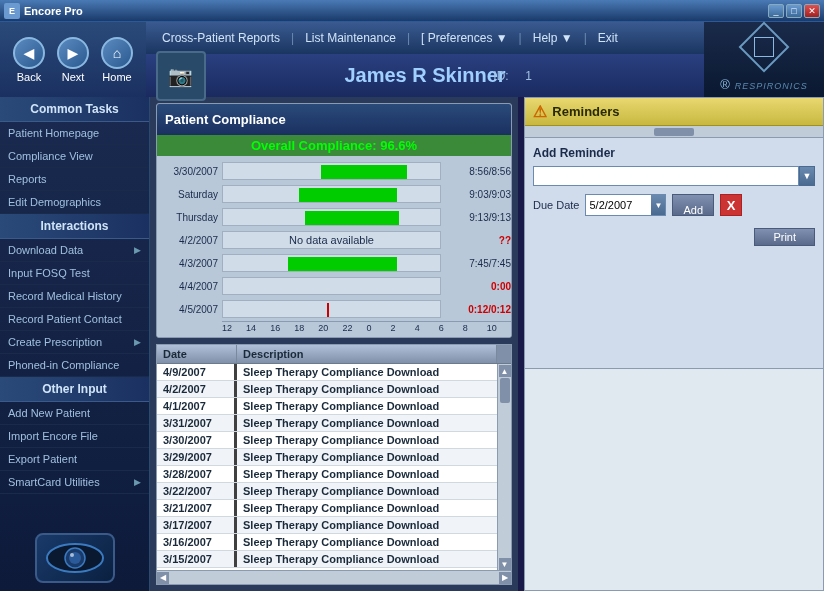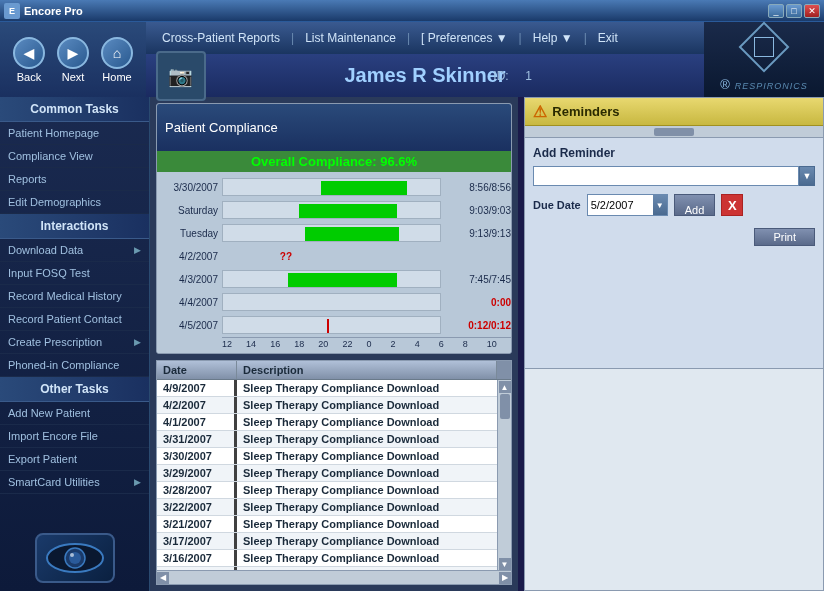--- a/index.html
+++ b/index.html
@@ -214,22 +214,22 @@
     .compliance-chart {
       background: #c8d8e8;
       border: 1px solid #8a9ab0;
       border-radius: 3px;
       overflow: hidden;
     }
     .compliance-header {
       background: linear-gradient(to bottom, #2a4a7a, #1a3060);
       color: white;
       font-size: 13px;
-      font-weight: normal;
-      padding: 16px 8px;
+      font-weight: bold;
+      padding: 8px 8px;
     }
     .compliance-overall {
       background: #3a8a3a;
       color: #00ff00;
       text-align: center;
       font-size: 13px;
       font-weight: bold;
       padding: 3px;
     }
     .compliance-body {
@@ -415,21 +415,20 @@
     }
     .due-date-row {
       display: flex;
       align-items: center;
       gap: 6px;
       margin-bottom: 8px;
     }
     .due-date-label {
       font-size: 11px;
       color: #1a2a4a;
-      font-weight: bold;
     }
     .date-input-container {
       display: flex;
       border: 1px solid #6a8ab0;
       background: white;
     }
     .date-input {
       height: 20px;
       border: none;
       background: transparent;
@@ -619,21 +618,21 @@
         <span>Record Patient Contact</span>
       </div>
       <div class="sidebar-item">
         <span>Create Prescription</span>
         <span class="sidebar-arrow">▶</span>
       </div>
       <div class="sidebar-item">
         <span>Phoned-in Compliance</span>
       </div>
 
-      <div class="sidebar-section-header">Other Tasks</div>
+      <div class="sidebar-section-header">Other Input</div>
       <div class="sidebar-item">
         <span>Add New Patient</span>
       </div>
       <div class="sidebar-item">
         <span>Import Encore File</span>
       </div>
       <div class="sidebar-item">
         <span>Export Patient</span>
       </div>
       <div class="sidebar-item">
@@ -672,30 +671,33 @@
           <div class="chart-row">
             <div class="chart-label">Saturday</div>
             <div class="chart-area">
               <div class="chart-bar" style="left:35%;width:45%;"></div>
               <div class="chart-bar" style="left:55%;width:20%;top:2px;height:14px;background:#00cc00;"></div>
             </div>
             <div class="chart-time">9:03/9:03</div>
           </div>
 
           <div class="chart-row">
-            <div class="chart-label">Tuesday</div>
+            <div class="chart-label">Thursday</div>
             <div class="chart-area">
               <div class="chart-bar" style="left:38%;width:43%;"></div>
               <div class="chart-bar" style="left:58%;width:18%;top:2px;height:14px;background:#00cc00;"></div>
             </div>
             <div class="chart-time">9:13/9:13</div>
           </div>
 
           <div class="chart-row">
             <div class="chart-label">4/2/2007</div>
+            <div class="chart-area">
+              <div class="no-data">No data available</div>
+            </div>
             <div class="chart-time red">??</div>
           </div>
 
           <div class="chart-row">
             <div class="chart-label">4/3/2007</div>
             <div class="chart-area">
               <div class="chart-bar" style="left:30%;width:50%;"></div>
               <div class="chart-bar" style="left:55%;width:18%;top:2px;height:14px;background:#00cc00;"></div>
             </div>
             <div class="chart-time">7:45/7:45</div>

